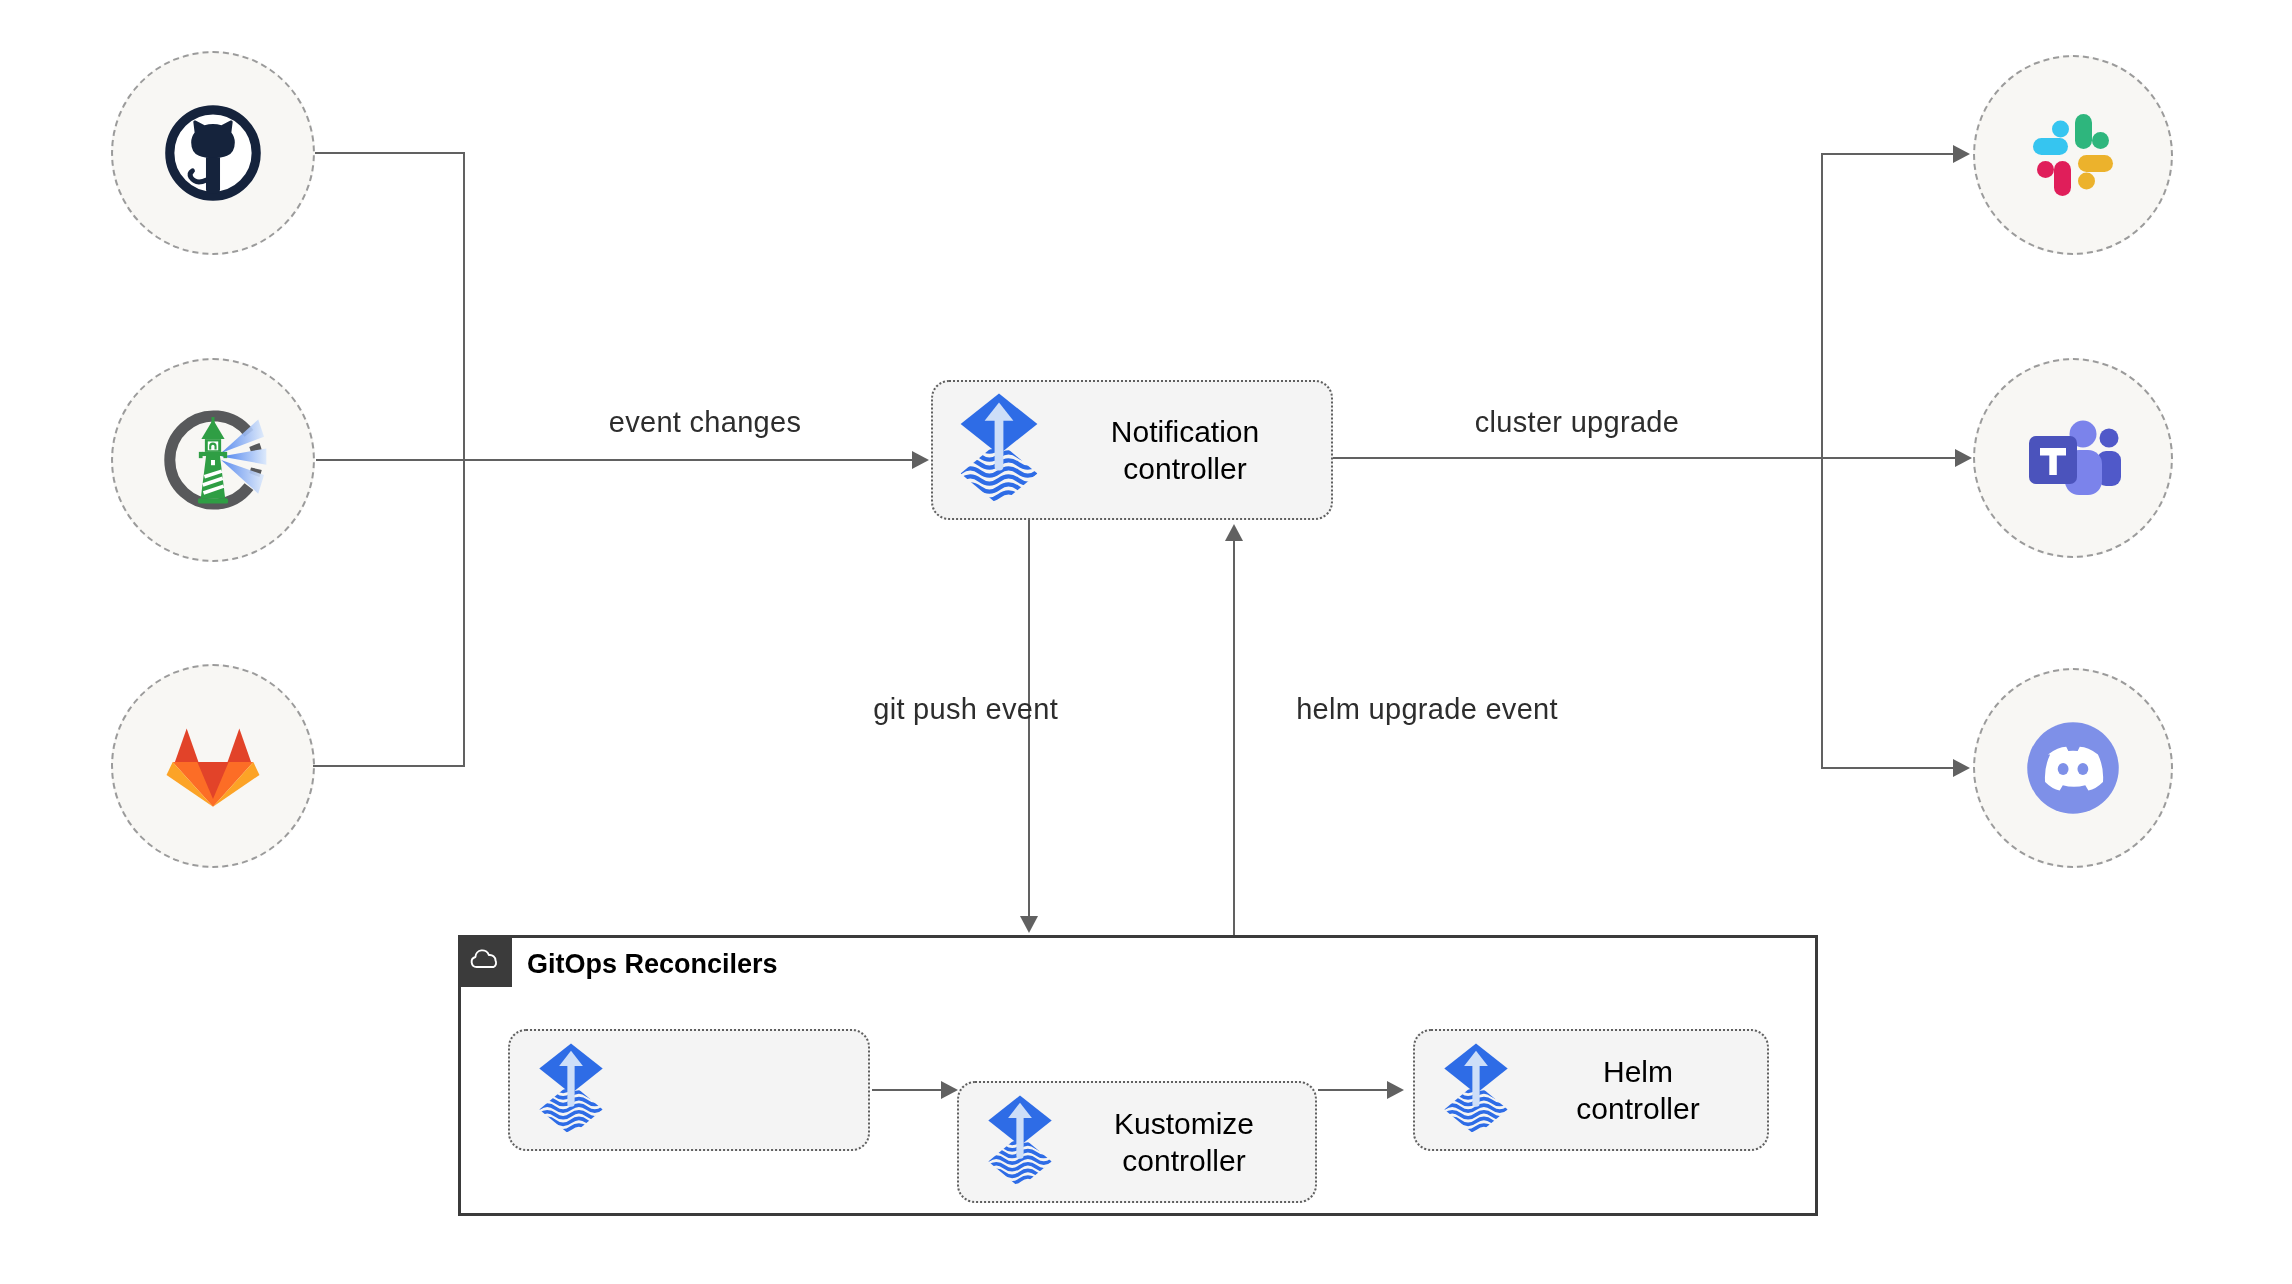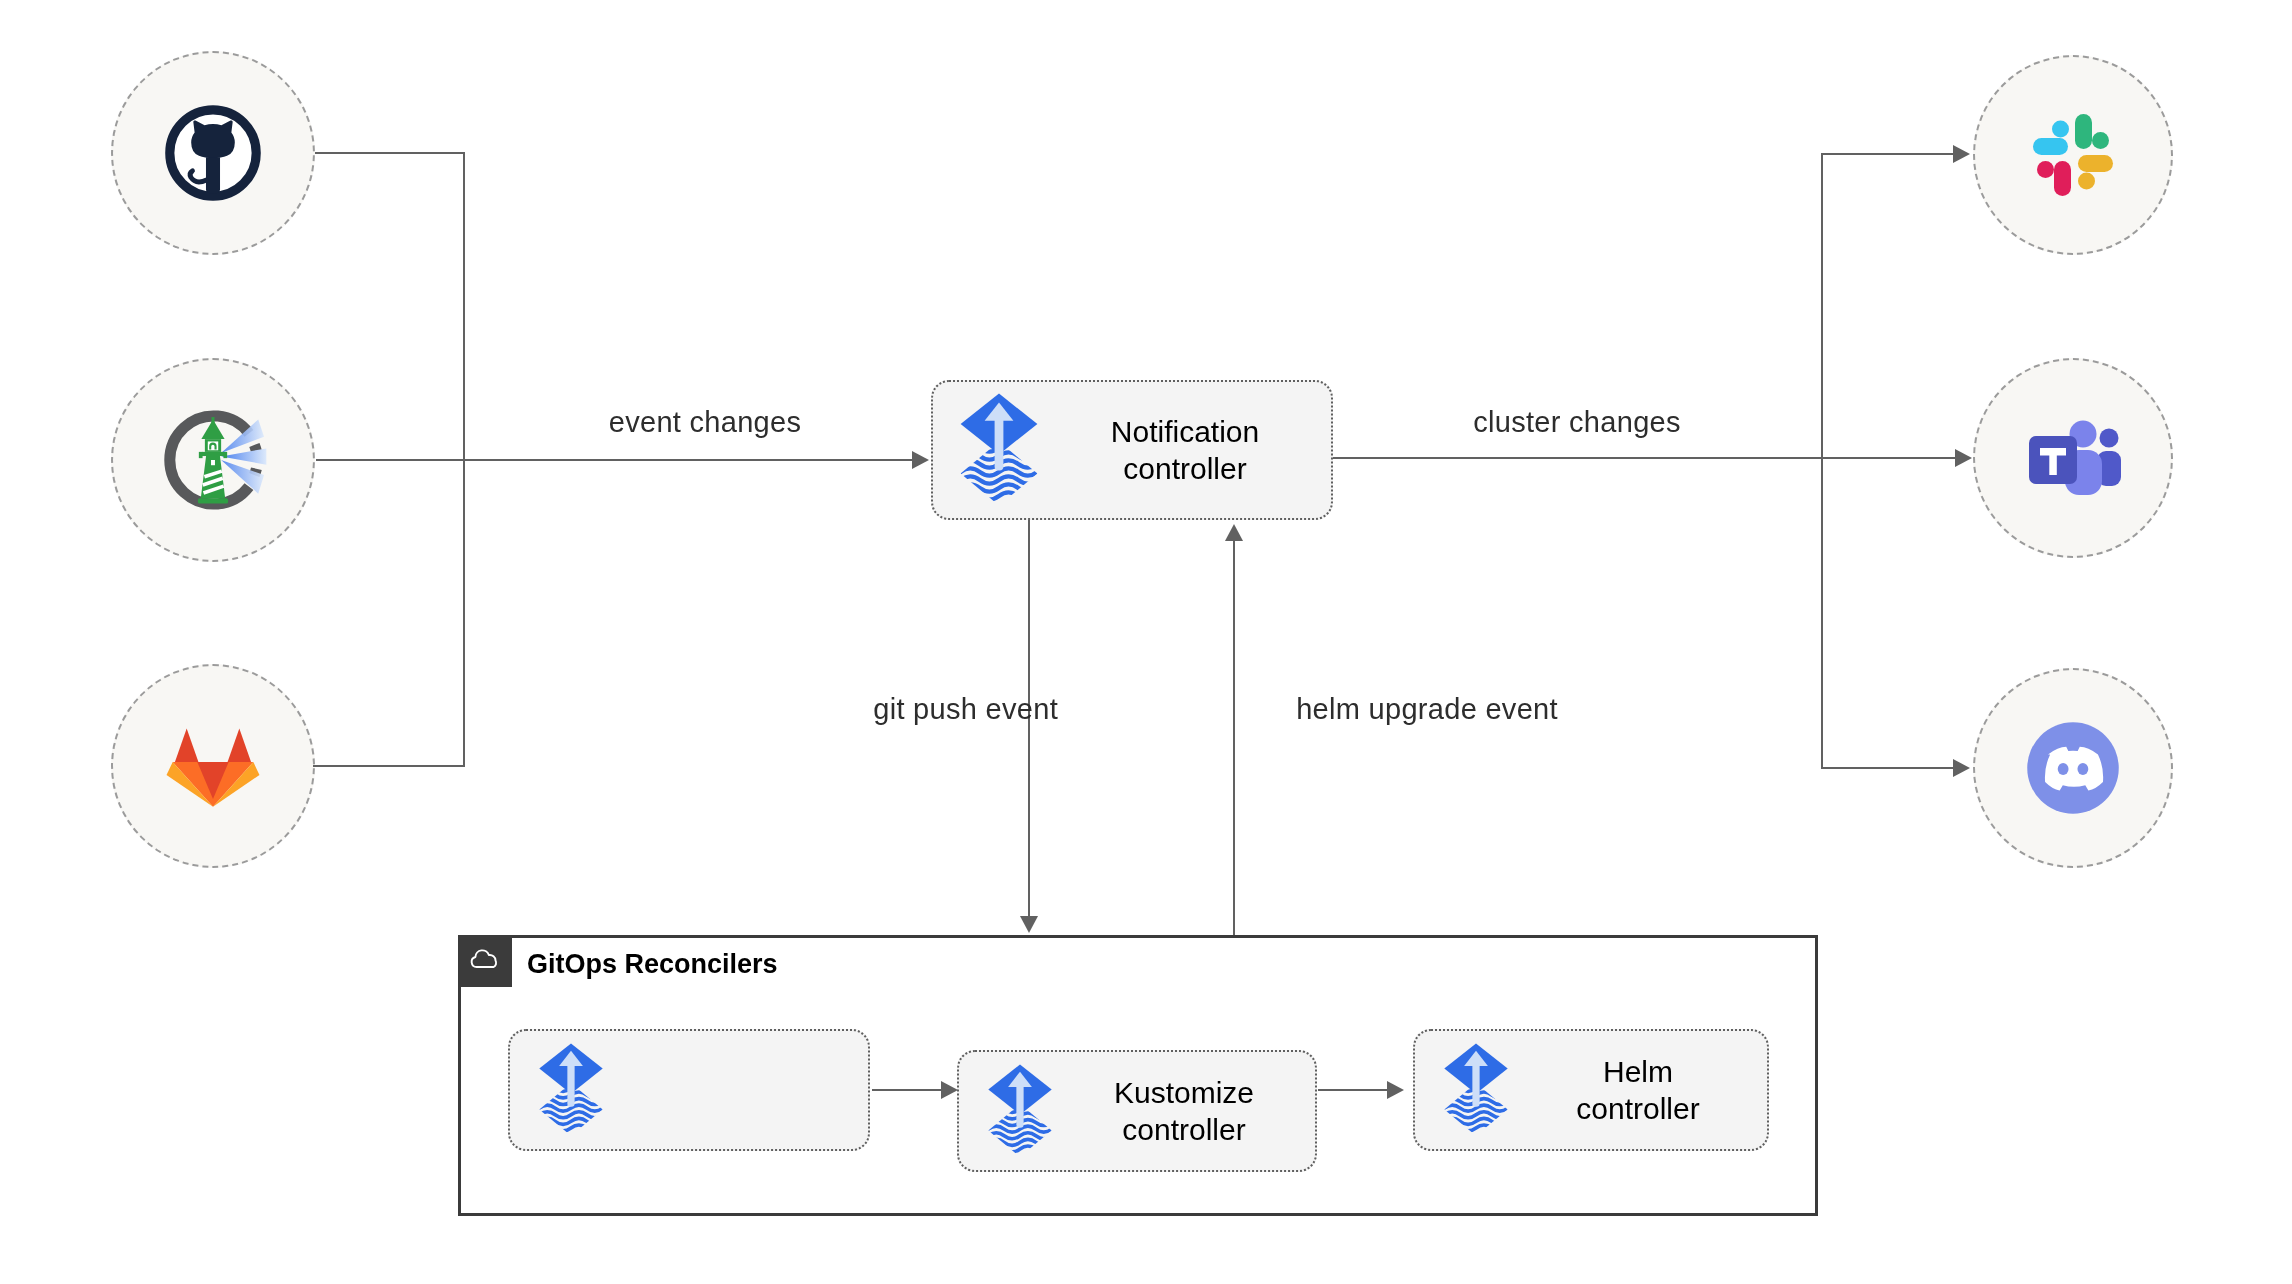--- a/index.html
+++ b/index.html
@@ -157,21 +157,21 @@
   <div class="h-line" style="left:315px;top:152px;width:149px;"></div>
   <div class="h-line" style="left:313px;top:765px;width:151px;"></div>
   <div class="v-line" style="left:463px;top:152px;height:615px;"></div>
 
   <div class="h-line" style="left:316px;top:459px;width:598px;"></div>
   <div class="arr-r" style="left:912px;top:451px;"></div>
   <div class="edge-label" style="left:540px;top:406px;">event changes</div>
 
   <div class="h-line" style="left:1333px;top:457px;width:624px;"></div>
   <div class="arr-r" style="left:1955px;top:449px;"></div>
-  <div class="edge-label" style="left:1412px;top:406px;">cluster changes</div>
+  <div class="edge-label" style="left:1412px;top:406px;">cluster upgrade</div>
   <div class="v-line" style="left:1821px;top:154px;height:614px;"></div>
   <div class="h-line" style="left:1821px;top:153px;width:133px;"></div>
   <div class="arr-r" style="left:1953px;top:145px;"></div>
   <div class="h-line" style="left:1821px;top:767px;width:133px;"></div>
   <div class="arr-r" style="left:1953px;top:759px;"></div>
 
   <div class="v-line" style="left:1028px;top:520px;height:400px;"></div>
   <div class="arr-d" style="left:1020px;top:916px;"></div>
   <div class="edge-label" style="left:728px;top:693px;text-align:right;">git push event</div>
 
@@ -200,21 +200,21 @@
   </div>
 
   <div class="ctl-box" style="left:508px;top:1029px;width:362px;height:122px;padding-left:28px;">
     <span>
       <svg width="66" height="96" viewBox="0 0 100 145">
           <use href="#flux-sym"></use>
         </svg>
     </span>
   </div>
 
-  <div class="ctl-box" style="left:957px;top:1050px;width:360px;height:122px;padding-left:28px;">
+  <div class="ctl-box" style="left:957px;top:1081px;width:360px;height:122px;padding-left:28px;">
     <span>
       <svg width="66" height="96" viewBox="0 0 100 145">
           <use href="#flux-sym"></use>
         </svg>
     </span>
     <div class="ctl-label" style="max-width:200px;margin:0 auto;">Kustomize controller</div>
   </div>
 
   <div class="ctl-box" style="left:1413px;top:1029px;width:356px;height:122px;padding-left:28px;">
     <span>

